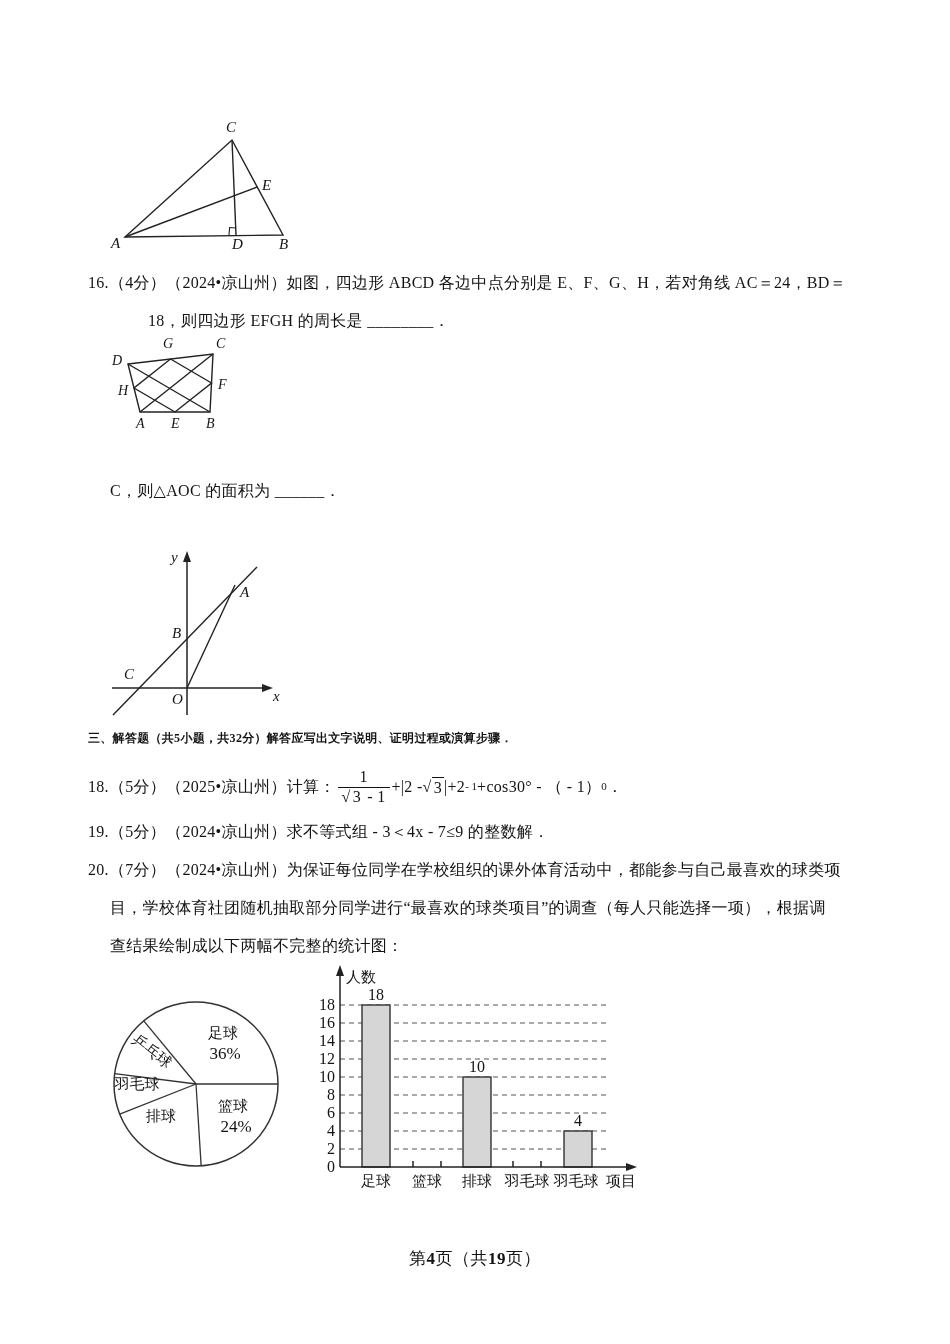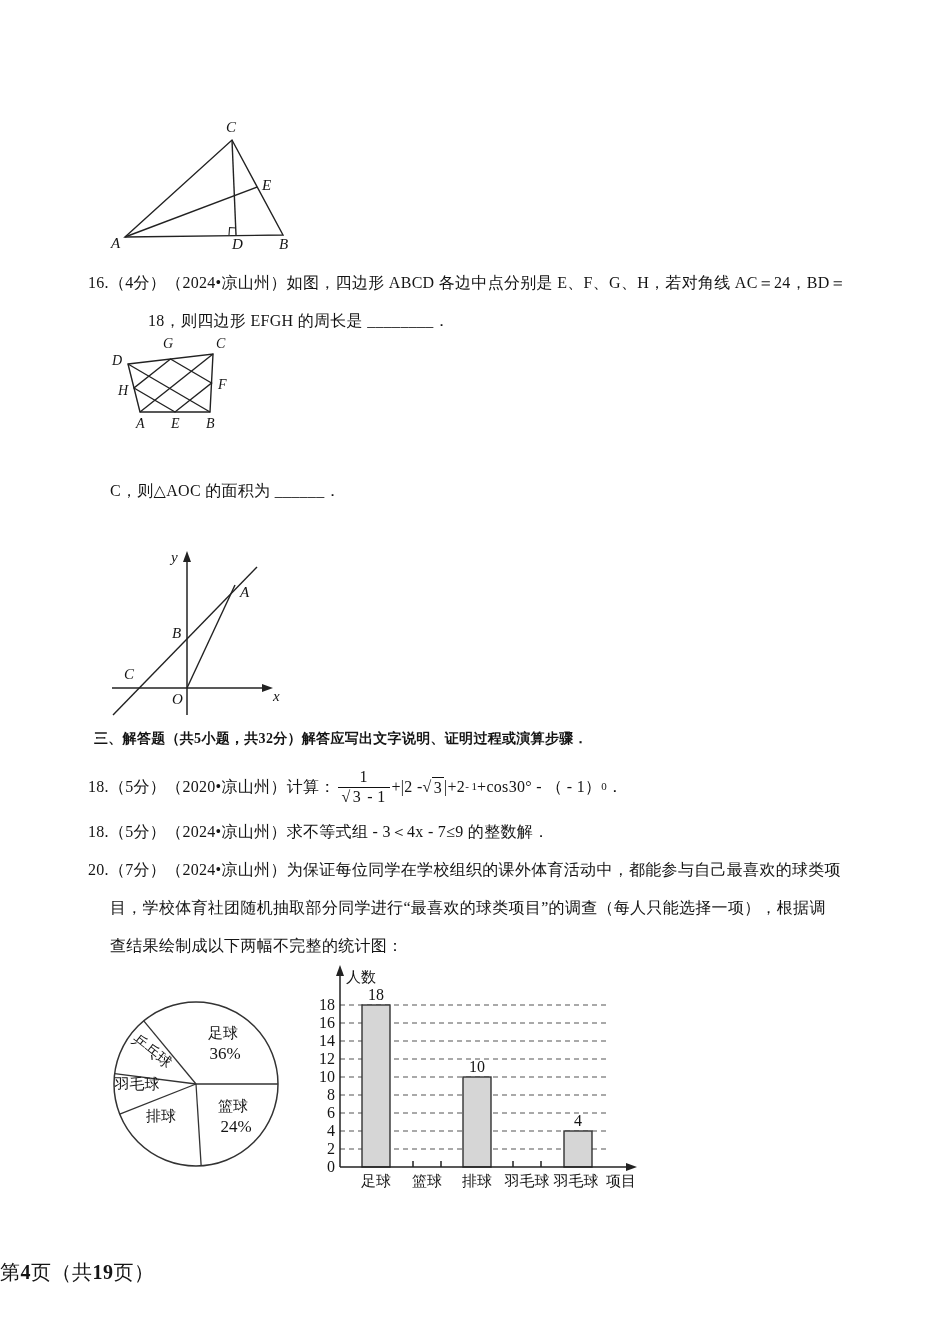--- a/index.html
+++ b/index.html
@@ -13,21 +13,21 @@
   .ovl{border-top:1.5px solid #111;padding:0 2px;}
   sup{font-size:11px;letter-spacing:0;}
   svg{position:absolute;overflow:visible;}
   svg text{font-family:"Liberation Serif","DejaVu Serif",serif;fill:#141414;}
   .figlab{font-style:italic;font-size:15px;}
   .figlab14{font-style:italic;font-size:14px;}
   .cjk15{font-size:15px;}
   .pieline{stroke:#333;stroke-width:1.3;}
   .axis{stroke:#222;stroke-width:1.5;fill:none;}
   .fline{stroke:#222;stroke-width:1.4;fill:none;}
-  .footer{position:absolute;width:100%;font-size:20px;letter-spacing:.5px;margin-top:12px;}
+  .footer{position:absolute;width:100%;text-align:center;font-size:17px;letter-spacing:.5px;}
 </style>
 </head>
 <body>
 
 <div class="page">
 
   <svg style="left:95px;top:112px;" width="200" height="140" viewBox="0 0 200 140">
     <path class="fline" d="M30,125 L188,123 L137,28 Z"></path>
     <path class="fline" d="M137,28 L141,123"></path>
     <path class="fline" d="M30,125 L162,75"></path>
@@ -67,39 +67,39 @@
     <path class="fline" d="M18,170 L162,22"></path>
     <path class="fline" d="M92,143 L140,40"></path>
     <text class="figlab" x="76" y="17">y</text>
     <text class="figlab" x="178" y="156">x</text>
     <text class="figlab" x="77" y="159">O</text>
     <text class="figlab" x="145" y="52">A</text>
     <text class="figlab" x="77" y="93">B</text>
     <text class="figlab" x="29" y="134">C</text>
   </svg>
 
-  <div class="tl bold" style="left:88px;top:731px;font-size:14px;margin-left:6px;">三、解答题（共5小题，共32分）解答应写出文字说明、证明过程或演算步骤．</div>
+  <div class="tl bold" style="left:88px;top:731px;font-size:12px;">三、解答题（共5小题，共32分）解答应写出文字说明、证明过程或演算步骤．</div>
 
   <div class="tl" style="left:88px;top:760px;height:54px;display:flex;align-items:center;">
-    <span>18.（5分）（2020•凉山州）计算：</span>
+    <span>18.（5分）（2025•凉山州）计算：</span>
     <span class="frac">
       <span class="num">1</span>
       <span class="den"><span>√</span><span class="ovl">3</span><span> - 1</span></span>
     </span>
     <span>+|2 - </span>
     <span>√</span>
     <span class="ovl">3</span>
     <span>|+2</span>
     <sup>- 1</sup>
     <span>+cos30°  - （ - 1）</span>
     <sup>0</sup>
     <span>．</span>
   </div>
 
-  <div class="tl" style="left:88px;top:822px;">18.（5分）（2024•凉山州）求不等式组 - 3＜4x - 7≤9 的整数解．</div>
+  <div class="tl" style="left:88px;top:822px;">19.（5分）（2024•凉山州）求不等式组 - 3＜4x - 7≤9 的整数解．</div>
 
   <div class="tl" style="left:88px;top:860px;">20.（7分）（2024•凉山州）为保证每位同学在学校组织的课外体育活动中，都能参与自己最喜欢的球类项</div>
   <div class="tl" style="left:110px;top:898px;">目，学校体育社团随机抽取部分同学进行“最喜欢的球类项目”的调查（每人只能选择一项），根据调</div>
   <div class="tl" style="left:110px;top:936px;">查结果绘制成以下两幅不完整的统计图：</div>
 
   <svg id="pie-svg" style="left:90px;top:977px;" width="210" height="210" viewBox="0 0 210 210">
     <circle cx="106" cy="107" r="82" fill="#ffffff" stroke="#333" stroke-width="1.5"></circle>
     <g id="pie-lines">
         <line x1="106" y1="107" x2="188" y2="107" class="pieline"></line>
         <line x1="106" y1="107" x2="53.73123284060747" y2="43.817914092385266" class="pieline"></line>

